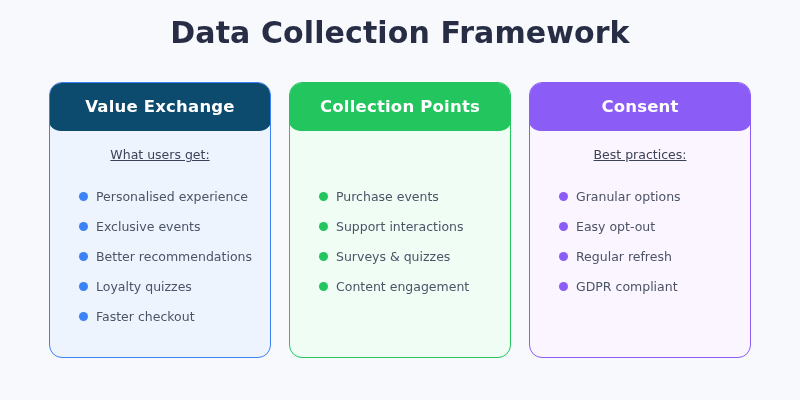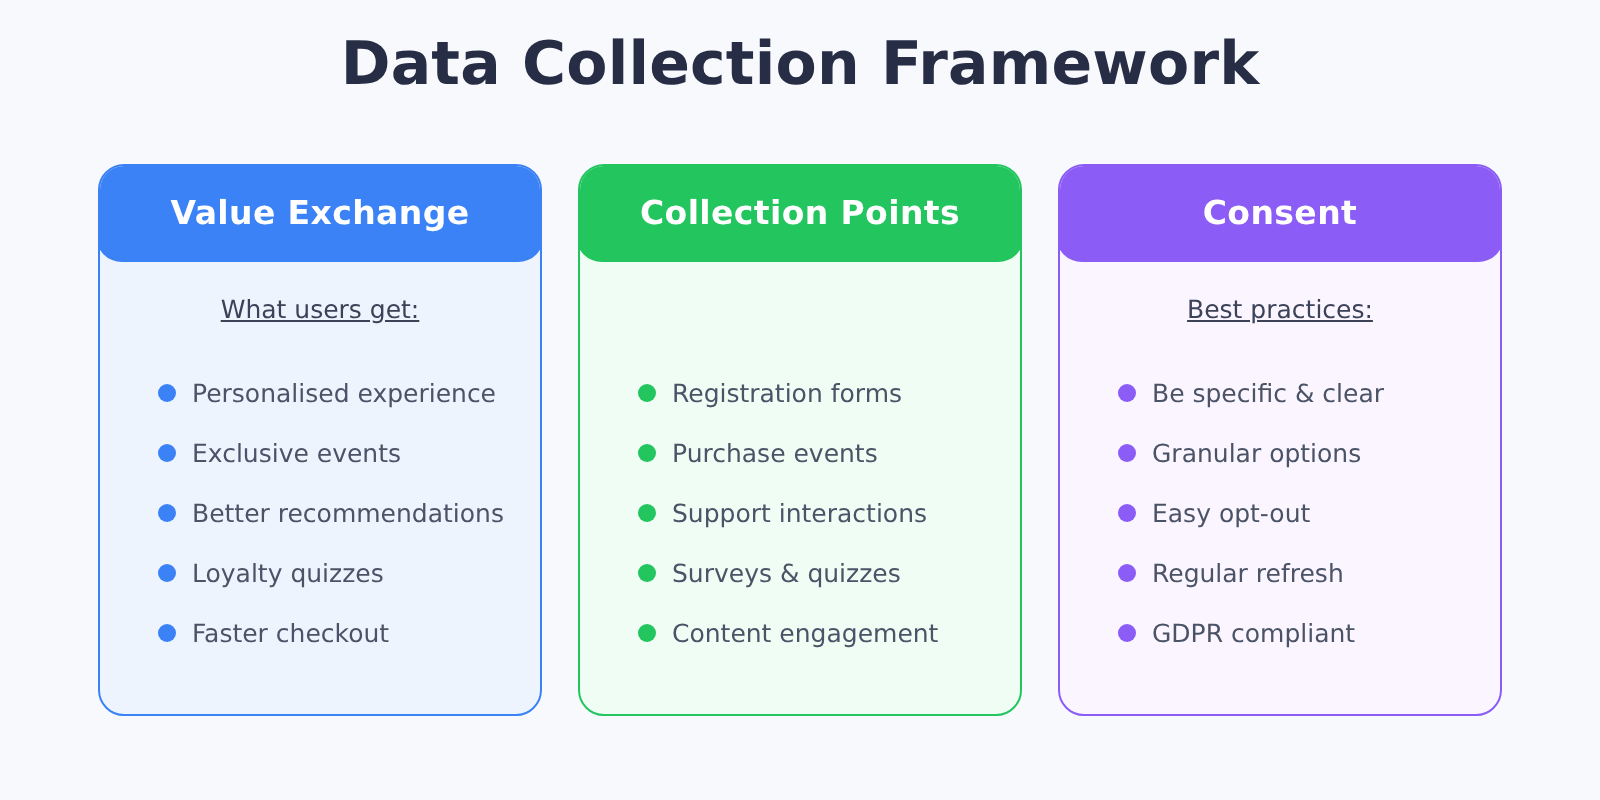--- a/index.html
+++ b/index.html
@@ -44,21 +44,21 @@
   .card-header {
     position:absolute;
     left:-2px; top:-2px;
     width:calc(100% + 4px);
     height:50px;
     border-radius:13px;
     display:flex;
     align-items:center;
     justify-content:center;
   }
-  #card-0 .card-header { background:#3b82f6; }
+  #card-0 .card-header { background:#0c4a6e; }
   #card-1 .card-header { background:#22c55e; }
   #card-2 .card-header { background:#8b5cf6; }
 
   .card-header-title {
     font-size:16.5px;
     font-weight:bold;
     color:#ffffff;
     letter-spacing:0.2px;
   }
 
@@ -137,24 +137,20 @@
     </ul>
   </div>
 
   <div class="card" id="card-1">
     <div class="card-header">
       <span class="card-header-title">Collection Points</span>
     </div>
     <ul class="card-list">
       <li class="card-list-item">
         <span class="bullet-dot"></span>
-        <span class="bullet-label">Registration forms</span>
-      </li>
-      <li class="card-list-item">
-        <span class="bullet-dot"></span>
         <span class="bullet-label">Purchase events</span>
       </li>
       <li class="card-list-item">
         <span class="bullet-dot"></span>
         <span class="bullet-label">Support interactions</span>
       </li>
       <li class="card-list-item">
         <span class="bullet-dot"></span>
         <span class="bullet-label">Surveys &amp; quizzes</span>
       </li>
@@ -166,24 +162,20 @@
   </div>
 
   <div class="card" id="card-2">
     <div class="card-header">
       <span class="card-header-title">Consent</span>
     </div>
     <div class="card-subtitle">Best practices:</div>
     <ul class="card-list">
       <li class="card-list-item">
         <span class="bullet-dot"></span>
-        <span class="bullet-label">Be specific &amp; clear</span>
-      </li>
-      <li class="card-list-item">
-        <span class="bullet-dot"></span>
         <span class="bullet-label">Granular options</span>
       </li>
       <li class="card-list-item">
         <span class="bullet-dot"></span>
         <span class="bullet-label">Easy opt-out</span>
       </li>
       <li class="card-list-item">
         <span class="bullet-dot"></span>
         <span class="bullet-label">Regular refresh</span>
       </li>

